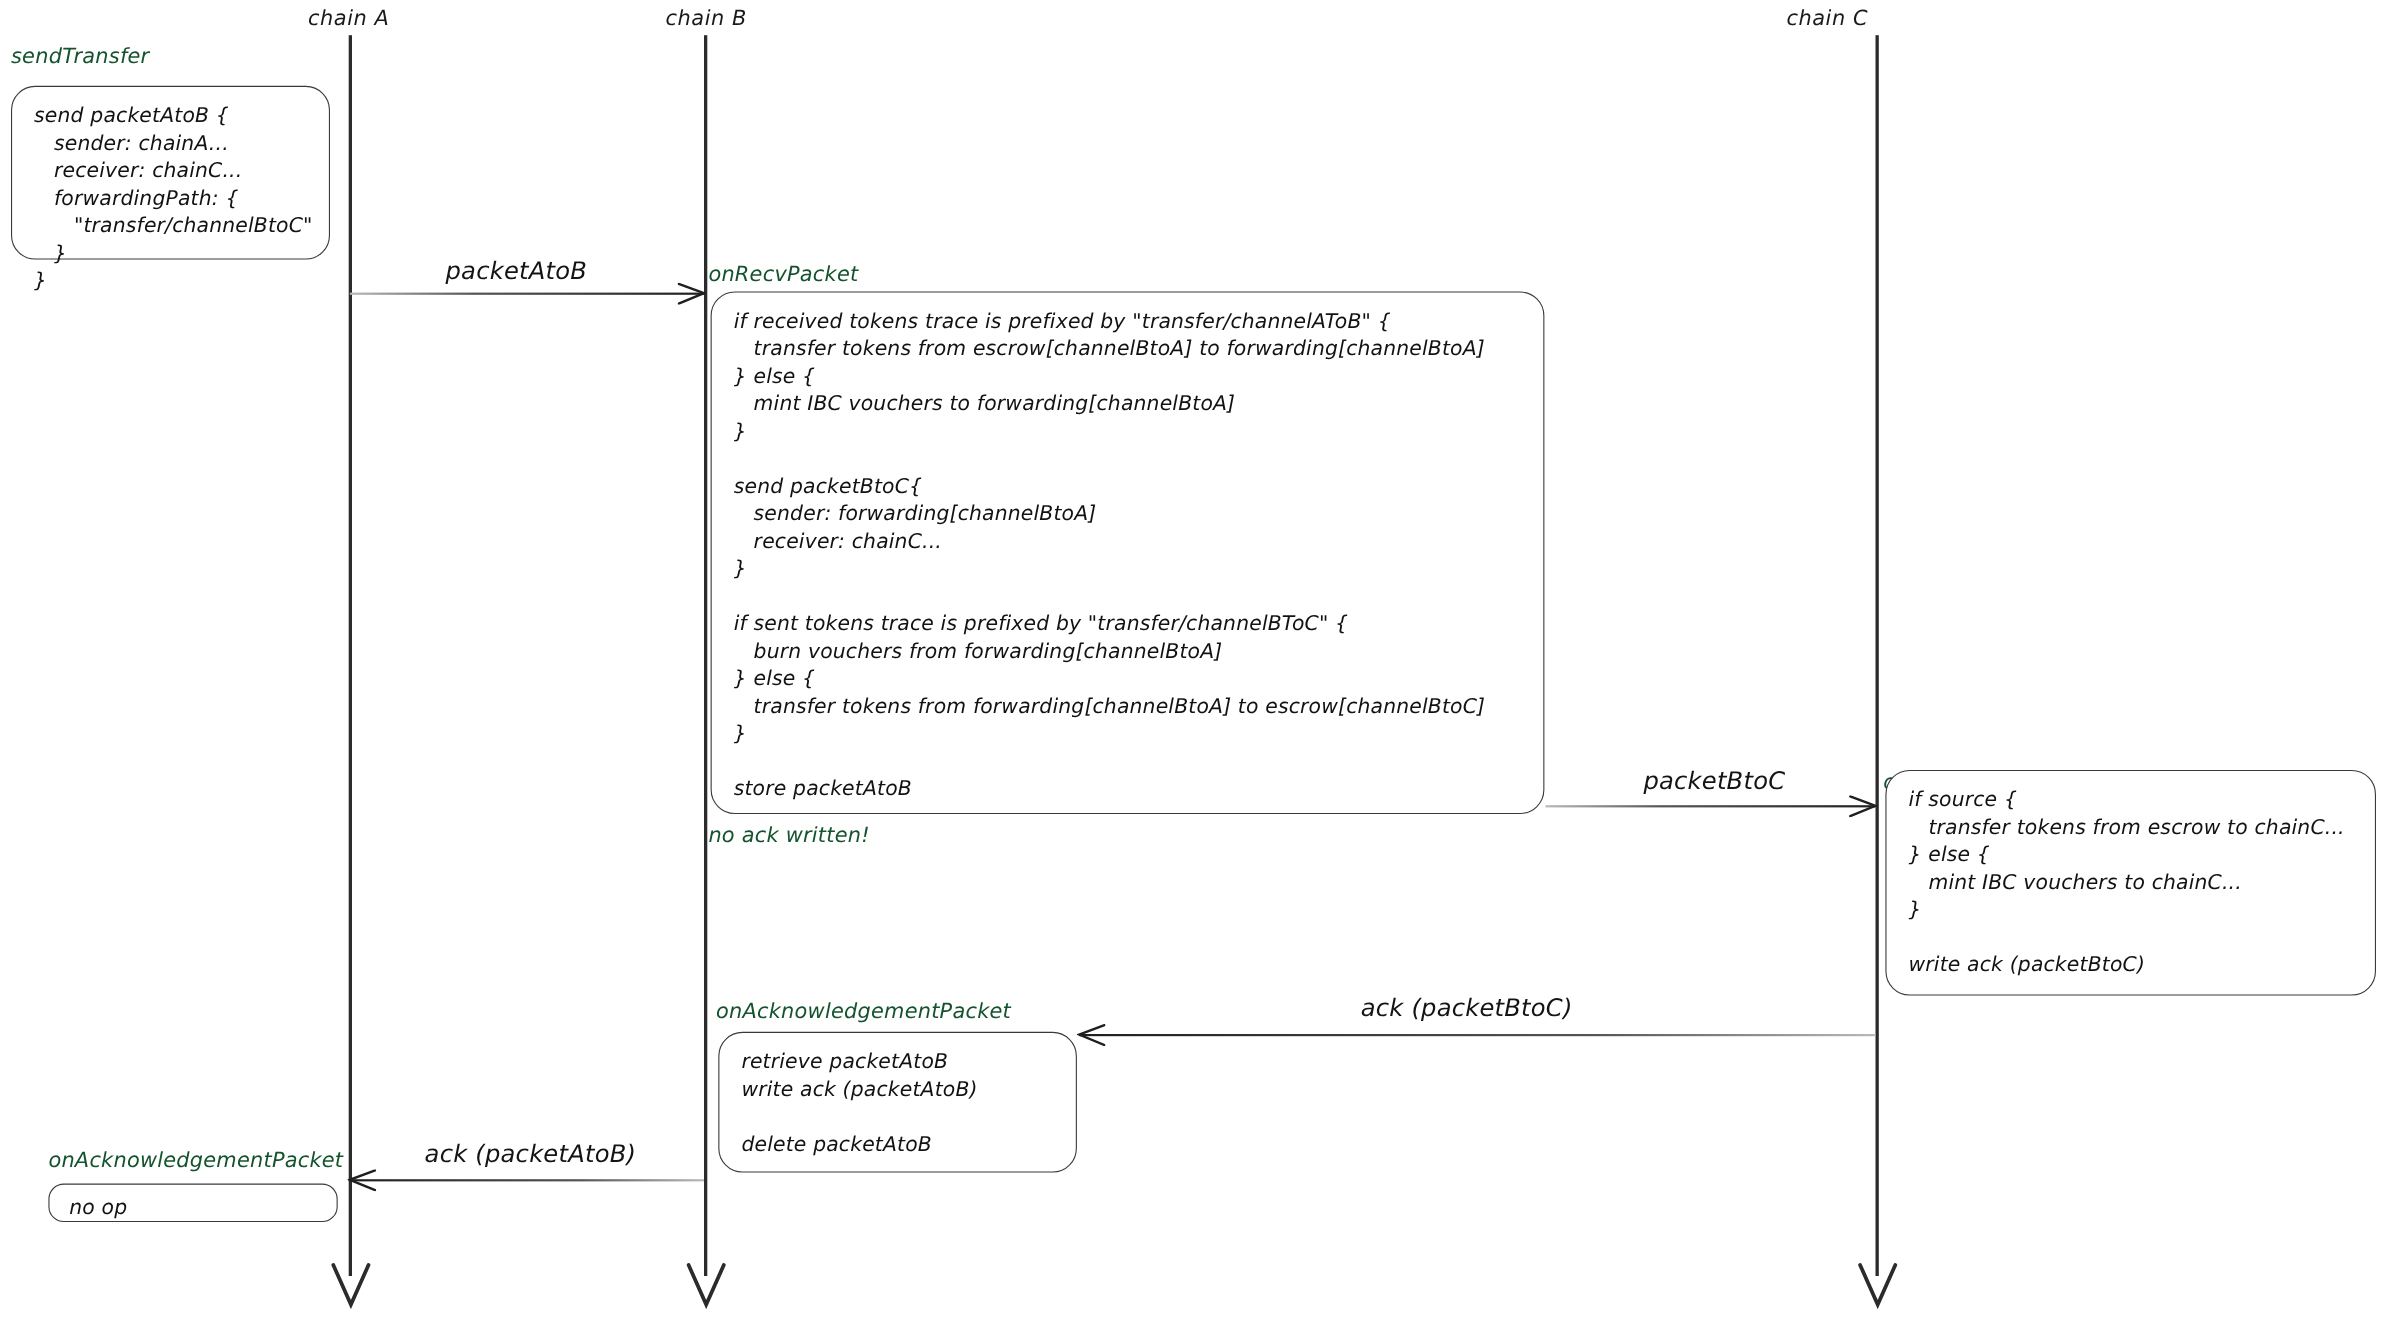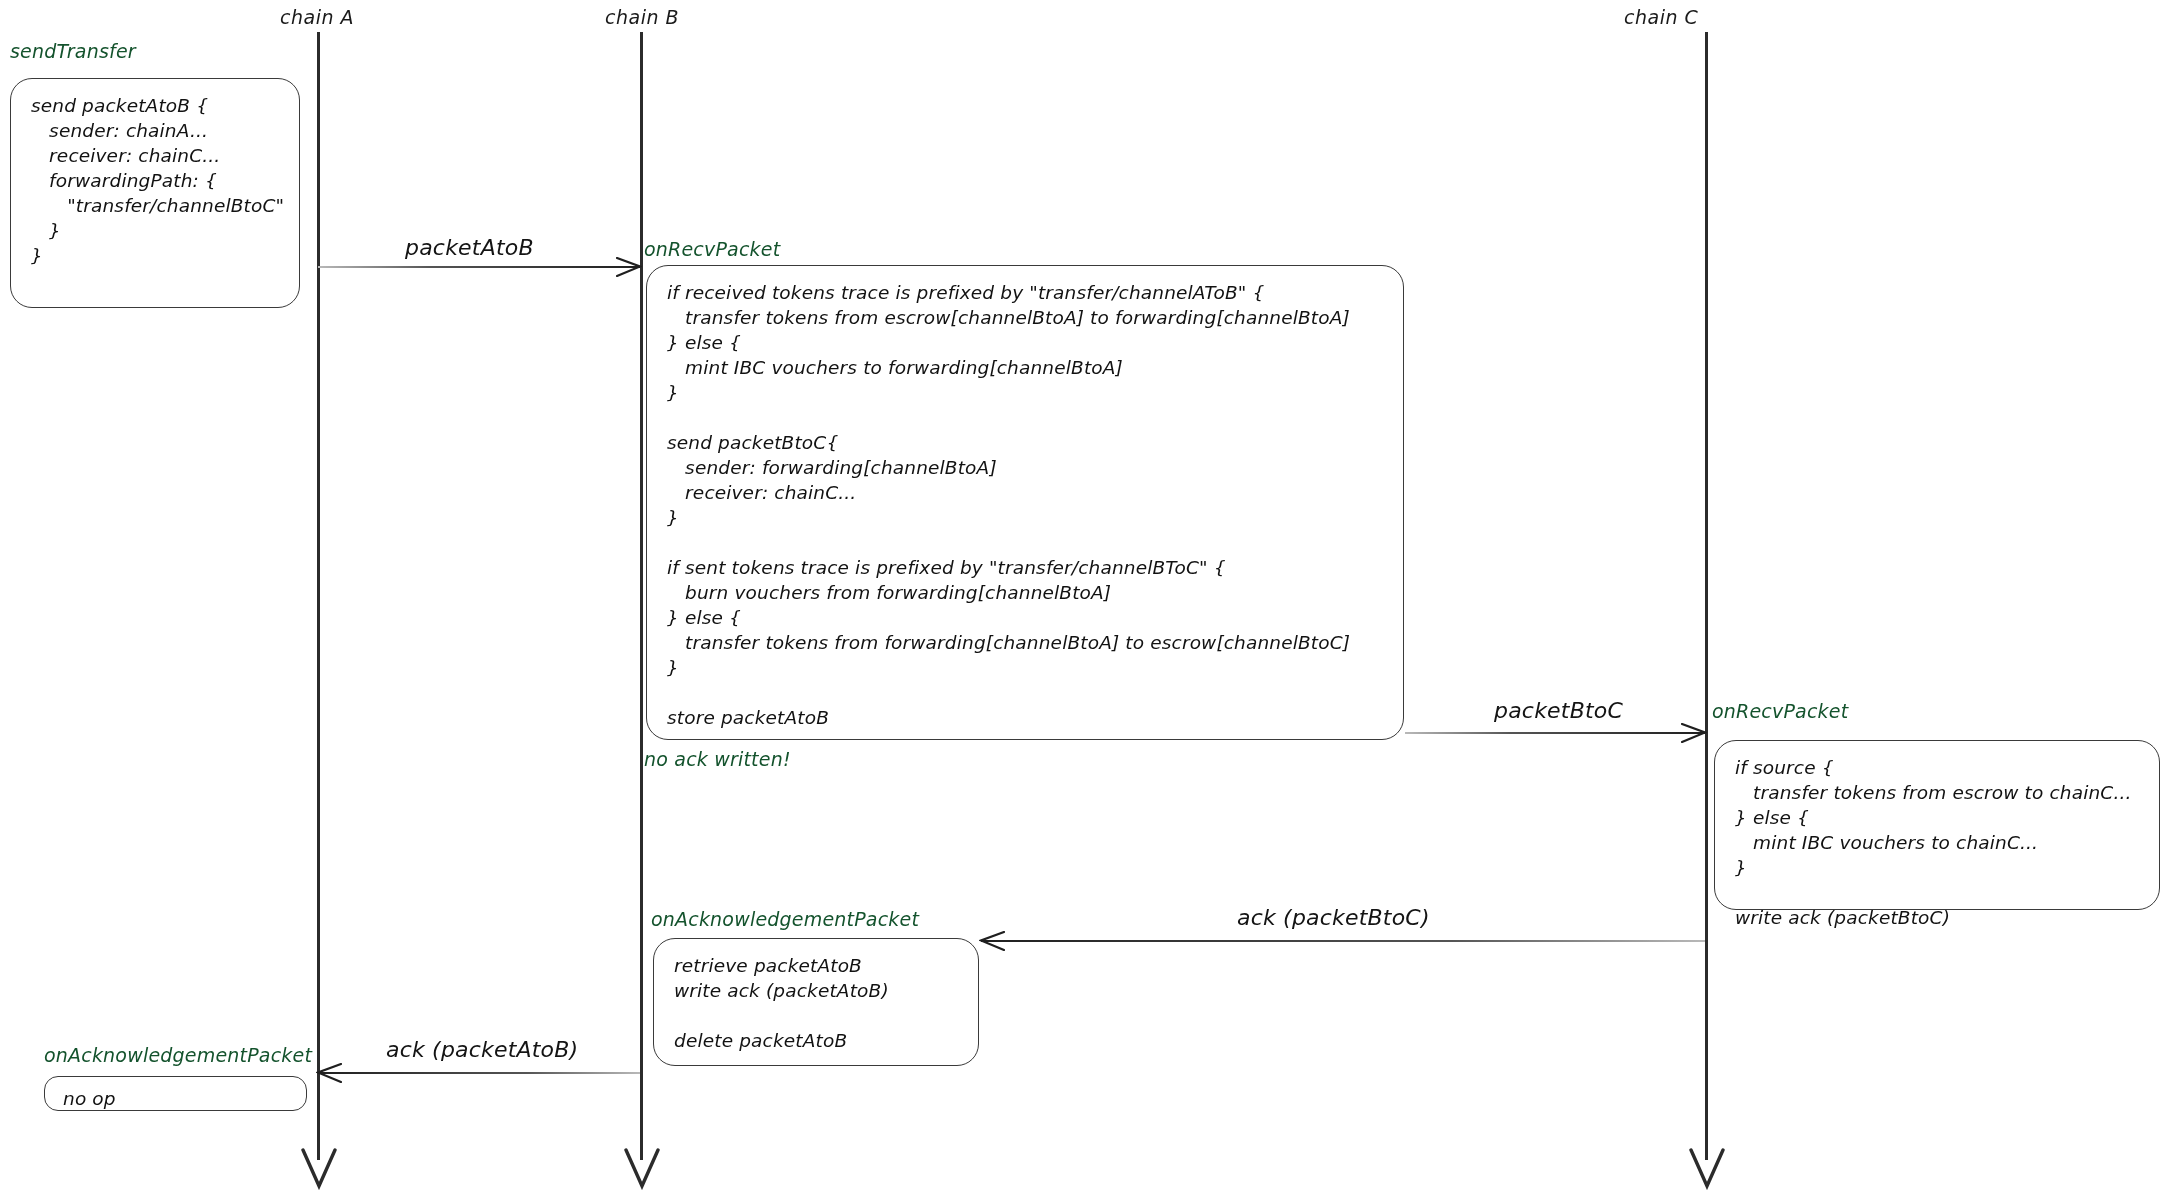--- a/index.html
+++ b/index.html
@@ -95,21 +95,21 @@
         <path d="M3 2 L19 38 L35 2" fill="none" stroke="#2b2b2b" stroke-width="3.4" stroke-linecap="round"></path>
       </svg>
   </div>
   <div class="arrowhead-down" style="left:1688px;top:1148px;">
     <svg width="38" height="42" viewBox="0 0 38 42">
         <path d="M3 2 L19 38 L35 2" fill="none" stroke="#2b2b2b" stroke-width="3.4" stroke-linecap="round"></path>
       </svg>
   </div>
 
   <div class="red-label" style="left:10px;top:40px;">sendTransfer</div>
-  <div class="note" style="left:10px;top:78px;width:290px;height:230px;">
+  <div class="note" style="left:10px;top:78px;width:290px;height:158px;">
     <pre>send packetAtoB {
    sender: chainA...
    receiver: chainC...
    forwardingPath: {
       "transfer/channelBtoC"
    }
 }</pre>
   </div>
 
   <div class="msg-label" style="left:405px;top:235px;">packetAtoB</div>
@@ -149,21 +149,21 @@
   <div class="msg" style="left:1405px;top:732px;width:300px;">
     <div class="shaft"></div>
     <div class="head right">
       <svg width="26" height="20" viewBox="0 0 26 20">
           <path d="M1 1 L24 9.5 L1 19" fill="none" stroke="#1f1f1f" stroke-width="2.2" stroke-linecap="round"></path>
         </svg>
     </div>
   </div>
 
   <div class="red-label" style="left:1712px;top:700px;">onRecvPacket</div>
-  <div class="note" style="left:1714px;top:740px;width:446px;height:170px;">
+  <div class="note" style="left:1714px;top:700px;width:446px;height:205px;">
     <pre>if source {
    transfer tokens from escrow to chainC...
 } else {
    mint IBC vouchers to chainC...
 }
 
 write ack (packetBtoC)</pre>
   </div>
 
   <div class="msg-label" style="left:1237px;top:905px;">ack (packetBtoC)</div>

